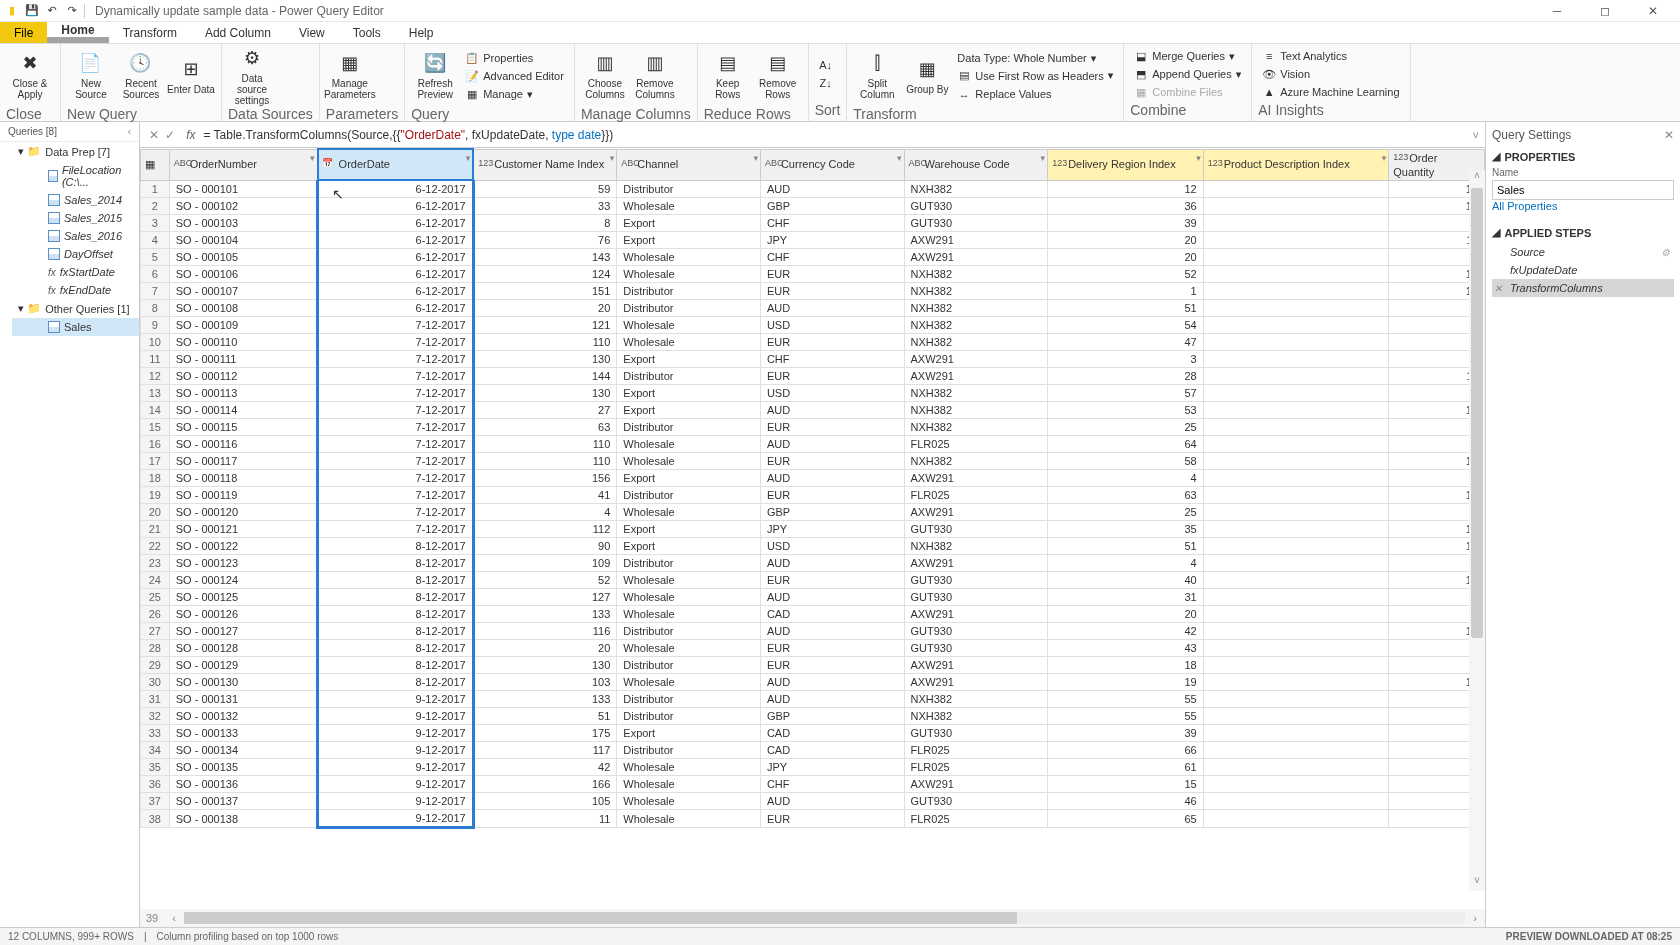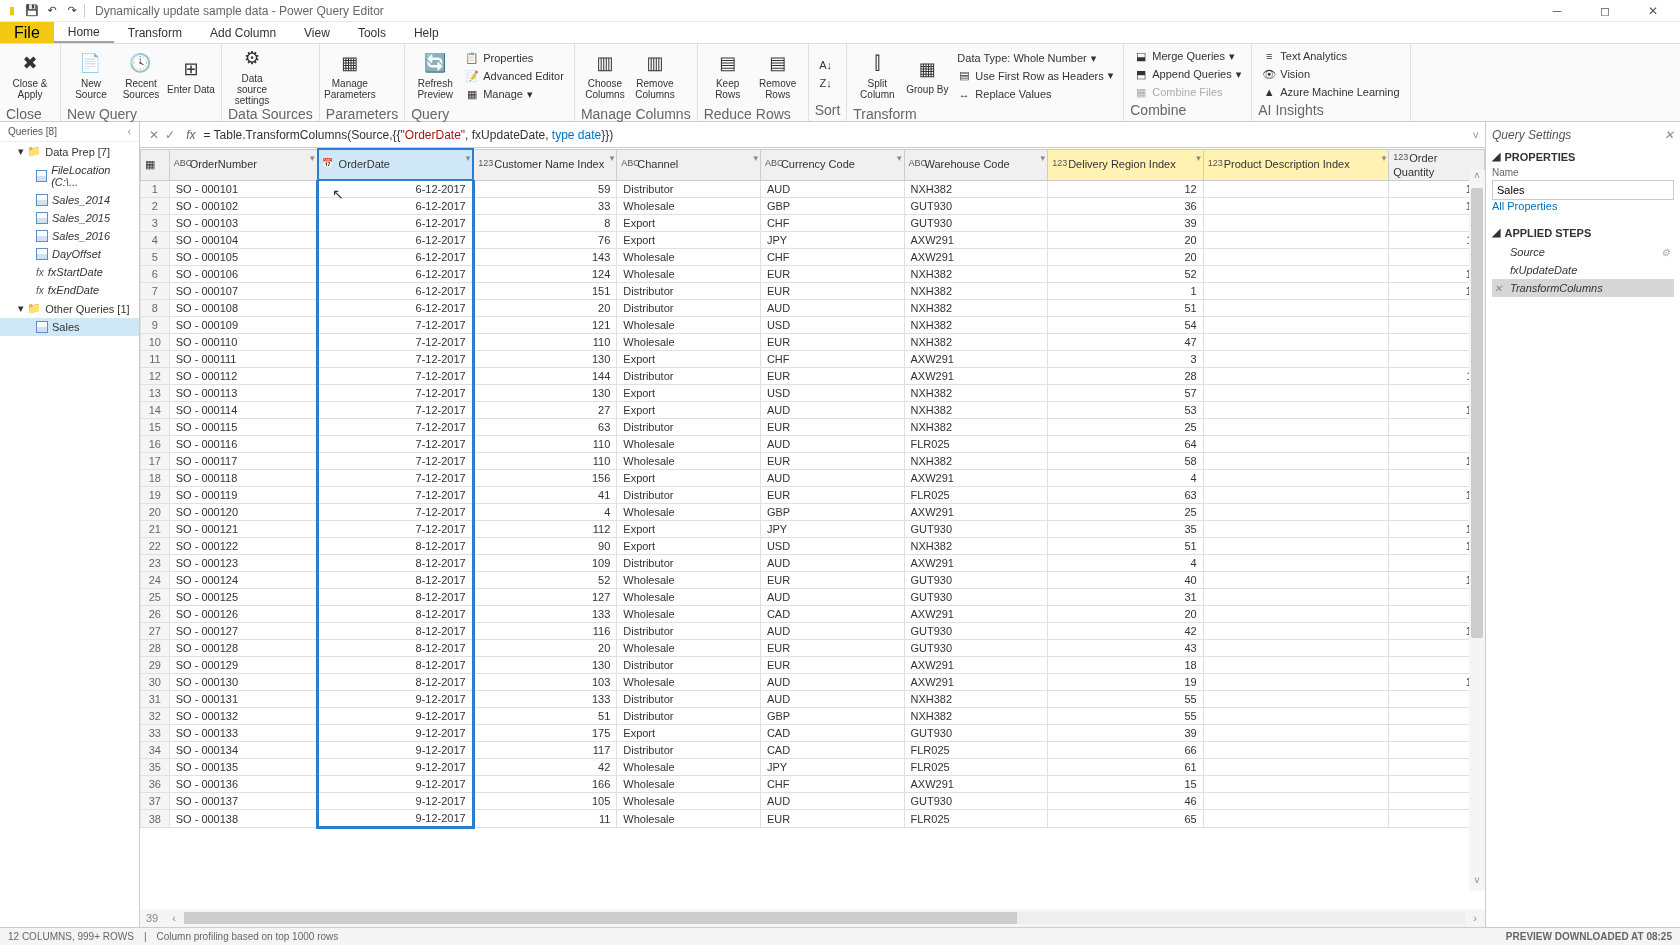--- a/index.html
+++ b/index.html
@@ -8,23 +8,23 @@
 
 .titlebar { height: 22px; background: #fff; display: flex; align-items: center; padding: 0 4px; border-bottom: 1px solid #e8e8e8; }
 .titlebar .qat { display: flex; gap: 4px; align-items: center; }
 .titlebar .qat span { width: 16px; height: 16px; display: flex; align-items: center; justify-content: center; }
 .titlebar .title { margin-left: 10px; color: #666; font-size: 12px; }
 .titlebar .winbtns { margin-left: auto; display: flex; gap: 18px; padding-right: 8px; }
 .titlebar .winbtns span { font-size: 12px; color: #555; cursor: pointer; width: 30px; text-align: center; }
 
 
 .menubar { height: 22px; display: flex; align-items: stretch; border-bottom: 1px solid #ddd; }
-.menubar .file { background: #f2c811; color: #000; padding: 0 14px; display: flex; align-items: center; font-size: 16px; }
+.menubar .file { background: #f2c811; color: #000; padding: 0 14px; display: flex; align-items: center; font-size: 12px; }
 .menubar .tab { padding: 0 14px; display: flex; align-items: center; font-size: 12px; color: #333; }
-.menubar .tab.active { border-bottom: 2px solid #a3a3a3; }
+.menubar .tab.active { border-bottom: 6px solid #a3a3a3; font-weight: bold; }
 
 
 .ribbon { height: 78px; background: #fafafa; border-bottom: 1px solid #ccc; display: flex; }
 .ribbon-group { border-right: 1px solid #e0e0e0; padding: 2px 6px; display: flex; flex-direction: column; }
 .ribbon-group .controls { display: flex; gap: 2px; flex: 1; align-items: center; }
 .ribbon-group .label { font-size: 14px; color: #666; padding-bottom: 1px; }
 .bigbtn { display: flex; flex-direction: column; align-items: center; justify-content: center; width: 48px; height: 60px; font-size: 10px; color: #333; line-height: 1.1; text-align: center; }
 .bigbtn .ico { width: 24px; height: 24px; margin-bottom: 2px; display: flex; align-items: center; justify-content: center; font-size: 18px; }
 .smlist { display: flex; flex-direction: column; gap: 2px; justify-content: center; }
 .smbtn { display: flex; align-items: center; gap: 4px; font-size: 11px; color: #333; padding: 1px 4px; white-space: nowrap; }
@@ -32,21 +32,21 @@
 .smbtn .ico { width: 14px; height: 14px; display: flex; align-items: center; justify-content: center; font-size: 11px; }
 
 
 .main { display: flex; height: calc(945px - 22px - 22px - 78px - 18px); }
 
 
 .queries { width: 140px; border-right: 1px solid #ccc; background: #fff; display: flex; flex-direction: column; }
 .queries-hdr { padding: 4px 8px; font-size: 10px; color: #555; border-bottom: 1px solid #eee; display: flex; align-items: center; }
 .queries-hdr .collapse { margin-left: auto; color: #888; }
 .query-group { padding: 3px 6px 3px 18px; font-size: 11px; display: flex; align-items: center; gap: 4px; color: #333; }
-.query-item { padding: 3px 6px 3px 36px; font-size: 11px; display: flex; align-items: center; gap: 4px; color: #333; font-style: italic; }
+.query-item { padding: 3px 6px 3px 36px; font-size: 11px; display: flex; align-items: center; gap: 4px; color: #333; font-style: italic; margin-left: 12px; }
 .query-item.selected { background: #d0e7f7; font-style: normal; }
 .folder-ico { color: #e8b94f; }
 .table-ico { width: 12px; height: 12px; border: 1px solid #5b8fc7; display: inline-block; background: linear-gradient(#fff 50%, #cfe2f3 50%); }
 .fx-ico { font-style: italic; color: #555; font-size: 10px; }
 
 
 .center { flex: 1; display: flex; flex-direction: column; overflow: hidden; }
 .formula-bar { height: 26px; border-bottom: 1px solid #ccc; display: flex; align-items: center; padding: 0 6px; gap: 8px; }
 .formula-bar .fx { font-style: italic; color: #666; font-size: 12px; }
 .formula-bar .icons span { color: #888; margin: 0 3px; font-size: 12px; }
@@ -86,21 +86,21 @@
 .vscroll { position: absolute; right: 0; top: 22px; bottom: 18px; width: 16px; background: #f5f5f5; display: flex; flex-direction: column; align-items: center; }
 .vscroll .arrow { height: 16px; color: #888; font-size: 10px; }
 .vscroll .thumb { width: 12px; background: #ccc; border-radius: 2px; margin-top: 2px; }
 .hscroll { height: 18px; background: #f5f5f5; display: flex; align-items: center; }
 .hscroll .arrow { width: 20px; text-align: center; color: #888; }
 .hscroll .track { flex: 1; height: 12px; background: #eee; position: relative; }
 .hscroll .thumb { position: absolute; left: 0; width: 65%; height: 100%; background: #ccc; }
 
 
 .settings { width: 195px; border-left: 1px solid #ccc; padding: 6px; }
-.settings-hdr { font-size: 12px; color: #555; display: flex; align-items: center; margin-bottom: 8px; font-style: italic; }
+.settings-hdr { font-size: 12px; color: #555; display: flex; align-items: center; margin-bottom: 8px; }
 .settings-hdr .close { margin-left: auto; color: #888; }
 .sect-title { font-size: 11px; font-weight: bold; margin: 6px 0 4px; display: flex; align-items: center; gap: 4px; }
 .prop-label { font-size: 10px; color: #666; margin-top: 4px; }
 .prop-input { width: 100%; border: 1px solid #ccc; padding: 3px 4px; font-size: 11px; margin-top: 2px; }
 .link { color: #0070c0; font-size: 11px; display: block; }
 .step { padding: 3px 6px 3px 18px; font-size: 11px; position: relative; font-style: italic; }
 .step.sel { background: #d6d6d6; }
 .step .del { position: absolute; left: 2px; top: 4px; color: #888; font-size: 10px; }
 .step .gear { position: absolute; right: 4px; top: 4px; color: #aaa; font-size: 10px; }
 

